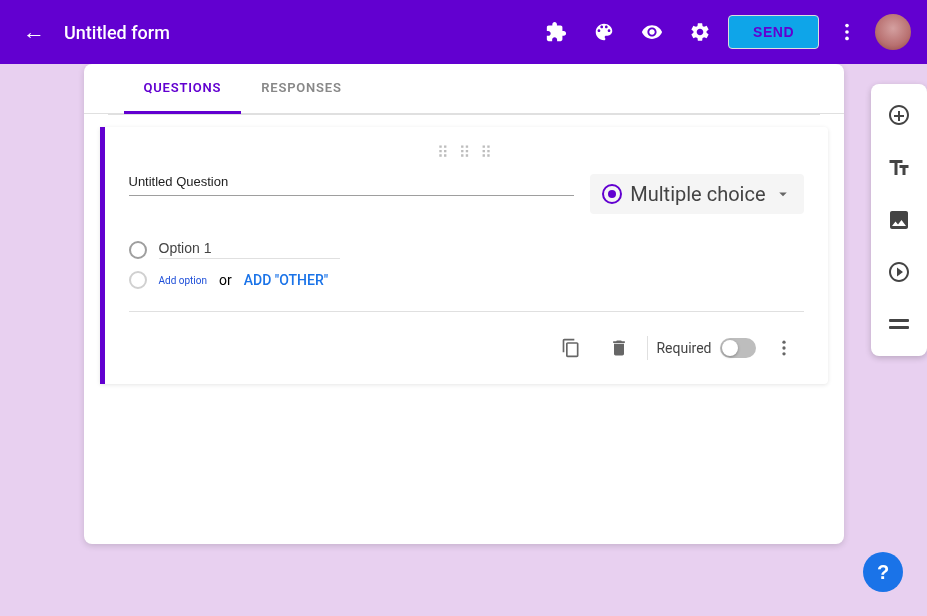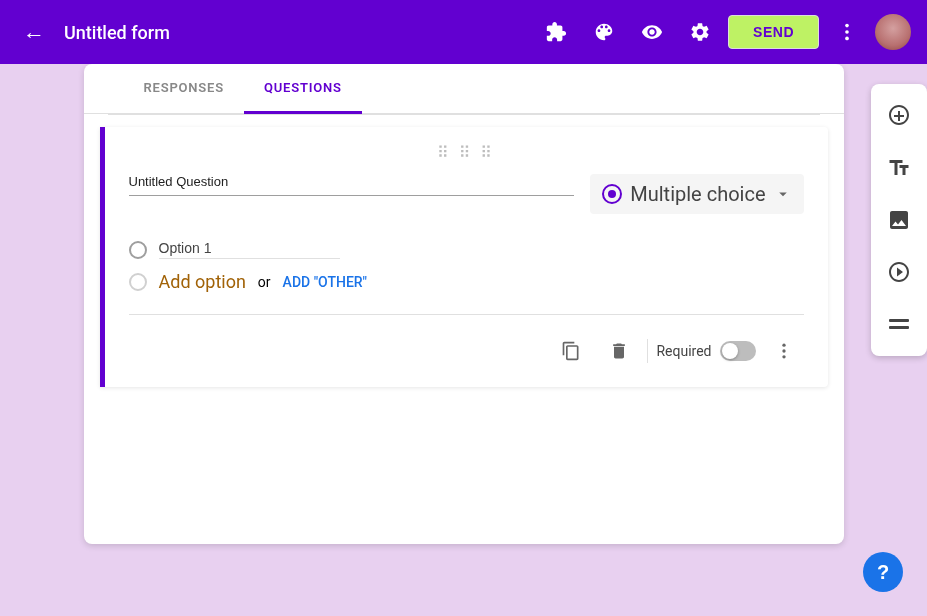--- a/index.html
+++ b/index.html
@@ -51,21 +51,21 @@
       cursor: pointer;
       width: 40px;
       height: 40px;
       border-radius: 50%;
       display: flex;
       align-items: center;
       justify-content: center;
       font-size: 20px;
     }
     .send-btn {
-      background: #bef264;
+      background: #0ea5e9;
       color: #6200d0;
       border: 1px solid #ddd;
       border-radius: 4px;
       padding: 8px 24px;
       font-size: 14px;
       font-weight: 600;
       cursor: pointer;
       letter-spacing: 0.5px;
     }
     .avatar {
@@ -237,22 +237,22 @@
       font-size: 14px;
       color: #000000;
     }
     .add-option-row {
       display: flex;
       align-items: center;
       gap: 12px;
       padding: 6px 0;
     }
     .add-option-text {
-      font-size: 18px;
-      color: #a16207;
+      font-size: 10px;
+      color: #1d4ed8;
       cursor: pointer;
     }
     .add-other-link {
       color: #1a73e8;
       font-size: 14px;
       font-weight: 500;
       cursor: pointer;
     }
 
     
@@ -396,22 +396,22 @@
     </div>
   </div>
 </header>
 
 <div class="purple-band"></div>
 
 <div class="main-area">
   <div class="form-container">
 
     <div class="tabs">
+      <div class="tab active">QUESTIONS</div>
       <div class="tab">RESPONSES</div>
-      <div class="tab active">QUESTIONS</div>
     </div>
 
 
     <div class="divider"></div>
 
     <div style="padding: 12px 16px;">
       <div class="question-card">
 
         <div class="drag-handle">
           ⠿ ⠿ ⠿

